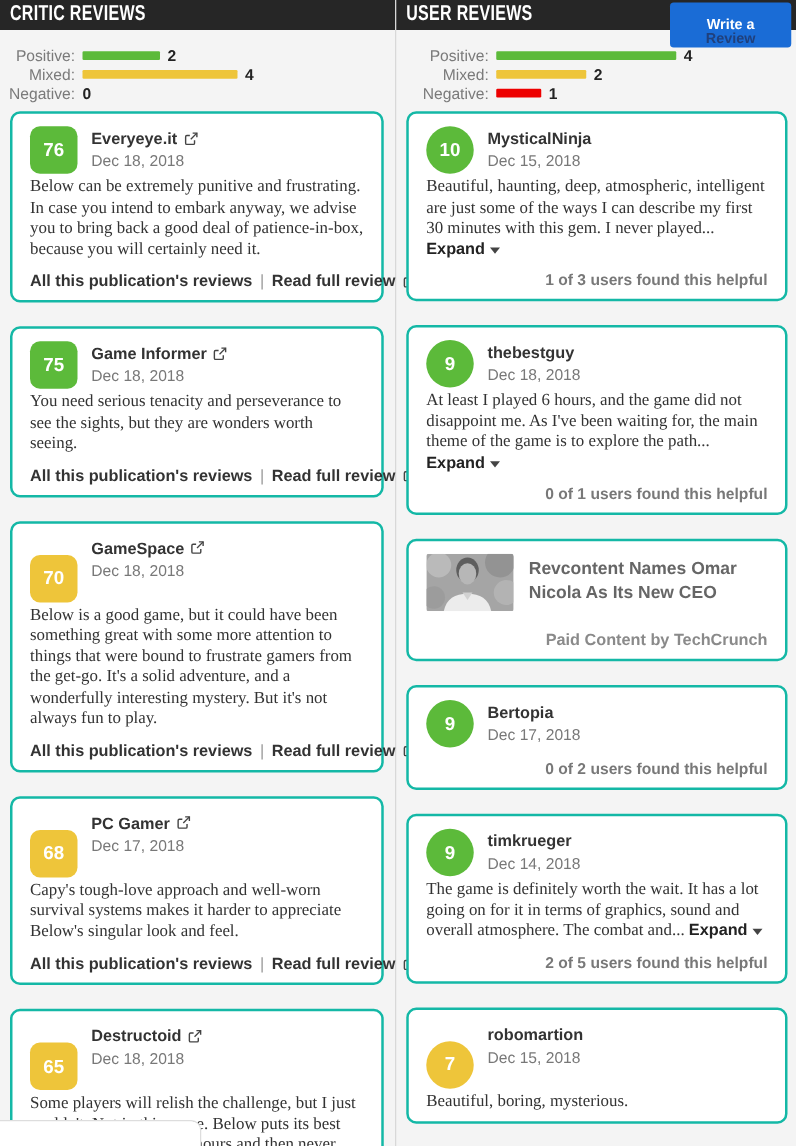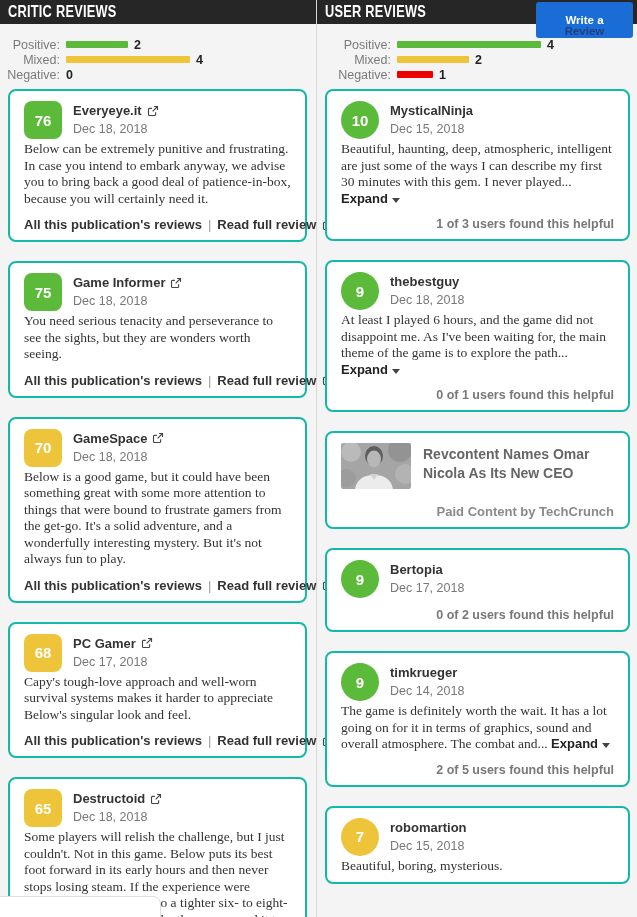--- a/index.html
+++ b/index.html
@@ -34,21 +34,21 @@
   
   .card{background:#fff;border:2px solid #14b8a6;border-radius:8px;margin:0 9px 19px 8px;padding:10px 14px 8px;}
   .col-right .card{margin:0 7px 19px 8px;}
   .card-head{display:flex;gap:11px;margin-bottom:2px;}
   .head-text{padding-top:2px;min-width:0;}
   .score{width:38px;height:38px;color:#fff;font-weight:bold;font-size:15px;flex:none;
          display:flex;align-items:center;justify-content:center;}
   .critic .score{border-radius:8px;}
   .user-review .score{border-radius:50%;text-align:center;}
   .score.green{background:#5cba3a;}
-  .score.yellow{background:#eec53a;}
+  .score.yellow{background:#eec53a;margin-top:15px;}
   .pub-line{display:flex;align-items:center;gap:5px;}
   .pub-name{font-size:13px;font-weight:bold;color:#333;cursor:pointer;}
   .date{font-size:12.5px;color:#787878;margin-top:4px;}
   .body{font-family:"Liberation Serif",serif;font-size:13.5px;line-height:16.5px;color:#333;margin-top:1px;}
   .body p{margin:0 0 16px;}
   .body p:last-child{margin:0;}
   .card-links{margin-top:10px;display:flex;align-items:center;gap:6px;font-size:13px;font-weight:bold;color:#333;}
   .card-links .link{cursor:pointer;white-space:nowrap;}
   .sep{color:#9a9a9a;font-weight:normal;}
   .ext-icon{display:inline-flex;flex:none;}

